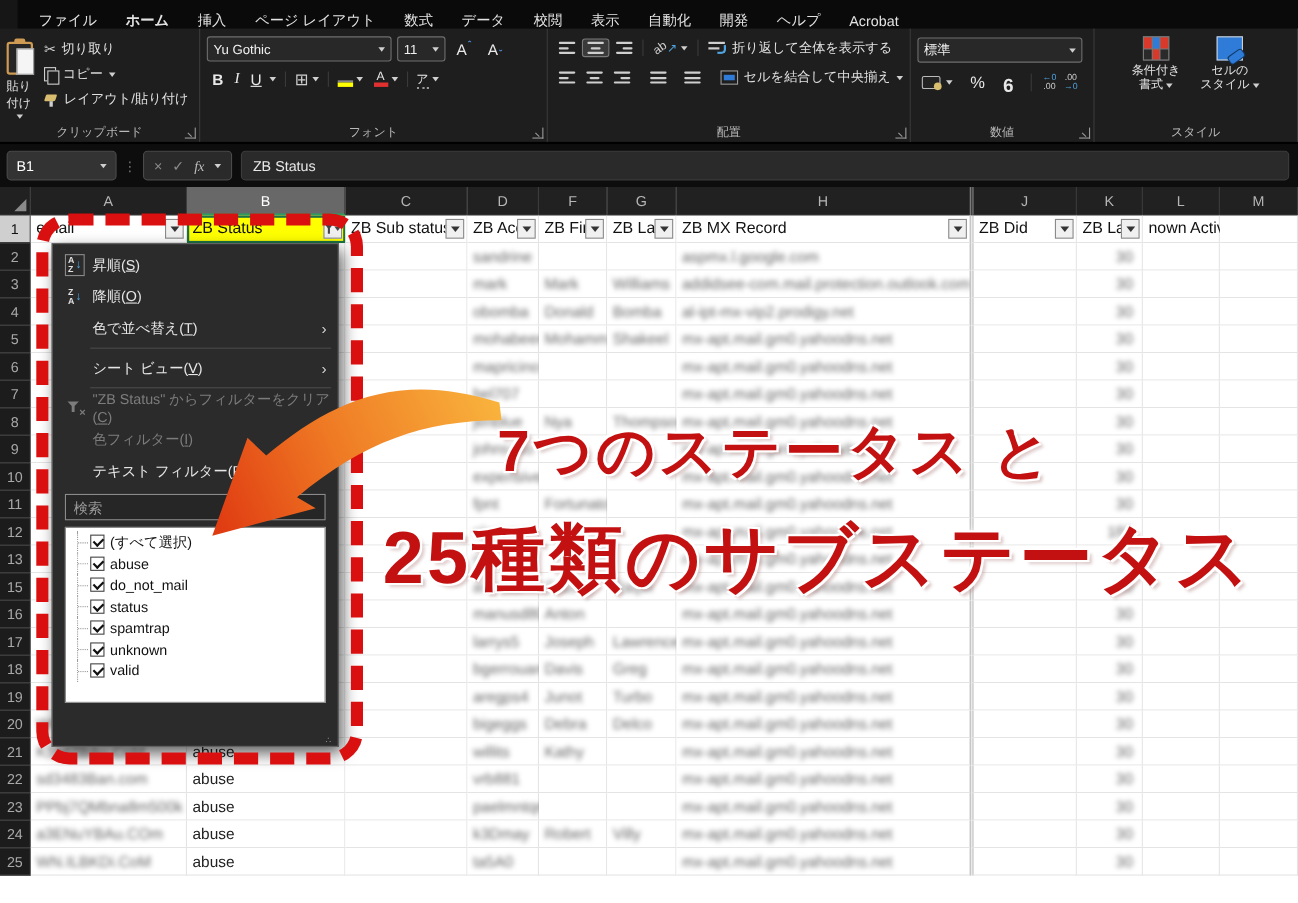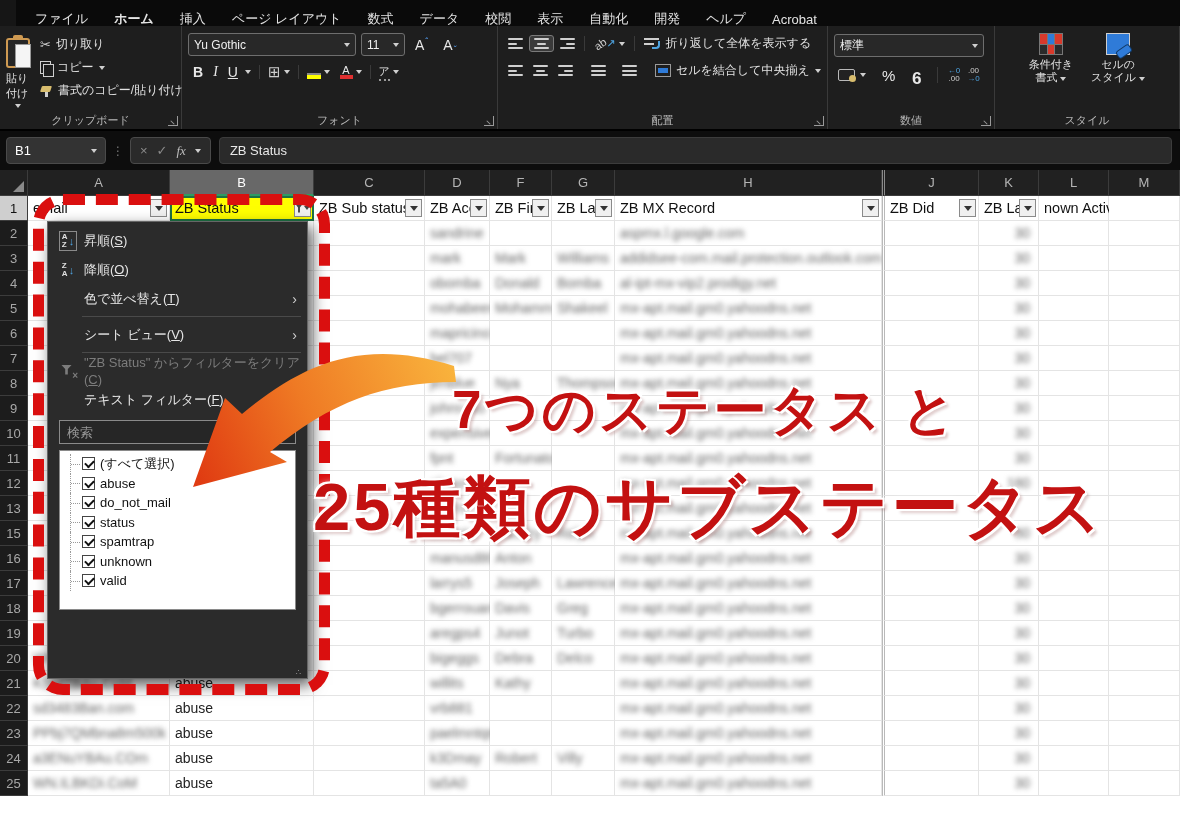--- a/index.html
+++ b/index.html
@@ -126,21 +126,21 @@
   #fbtns .btn { background:#2b2b2b; color:#f0f0f0; font-size:13px; height:26px; padding:0 12px; border-radius:4px; display:flex; align-items:center; }
   #btn-ok { border:2px solid #fff; min-width:44px; justify-content:center; }
   #btn-cancel { border:1px solid #8a8a8a; }
   #grip { position:absolute; right:3px; bottom:2px; width:8px; height:8px; color:#9a9a9a; font-size:8px; letter-spacing:1px; }
   
   #dashrect { position:absolute; left:33px; top:24px; width:297px; height:501px; border:11px dashed #da0f0f; border-radius:30px; z-index:30; pointer-events:none; }
   #arrow { position:absolute; left:0; top:0; z-index:35; pointer-events:none; }
   .anno { position:absolute; z-index:40; font-weight:900; color:#c31111; white-space:nowrap; letter-spacing:3px;
     text-shadow:-2px -2px 0 #fff,2px -2px 0 #fff,-2px 2px 0 #fff,2px 2px 0 #fff,0 0 9px rgba(255,255,255,.95),4px 4px 3px rgba(100,0,0,.25); }
   #anno1 { left:452px; top:205px; font-size:53px; }
-  #anno2 { left:313px; top:292px; font-size:67px; }
+  #anno2 { left:348px; top:292px; font-size:67px; }
 </style>
 </head>
 <body>
 
 <div id="app">
 
   <div id="menubar">
       <div class="mtab">ファイル</div>
       <div class="mtab active">ホーム</div>
       <div class="mtab">挿入</div>
@@ -168,21 +168,21 @@
             <span class="ic-scissors"></span>
             <span>切り取り</span>
           </div>
         <div class="rbtn">
             <span class="copy-ic"></span>
             <span>コピー</span>
             <span class="chev"></span>
           </div>
         <div class="rbtn">
             <span class="painter-ic"></span>
-            <span>書式のコピー/貼り付け</span>
+            <span>レイアウト/貼り付け</span>
           </div>
       </div>
       <div class="glabel">クリップボード</div>
       <div class="launcher"></div>
     </div>
 
     <div class="rgroup" style="width:316px; flex-direction:column; gap:7px;">
       <div style="display:flex; gap:5px; padding-top:2px;">
         <div class="combo" style="width:168px;">
             <span>Yu Gothic</span>
@@ -1039,20 +1039,24 @@
             <span>シート ビュー(<u>V</u>)</span>
             <span class="sub">›</span>
           </div>
           <div class="msep"></div>
           <div class="mi dis">
             <span class="mic">
               <span class="clearic"></span>
             </span>
             <span>"ZB Status" からフィルターをクリア(<u>C</u>)</span>
           </div>
+          <div class="mi dis">
+            <span>色フィルター(<u>I</u>)</span>
+            <span class="sub">›</span>
+          </div>
           <div class="mi">
             <span>テキスト フィルター(<u>F</u>)</span>
             <span class="sub">›</span>
           </div>
         </div>
       <input id="fsearch" type="text" placeholder="検索" style="">
       <div id="flist">
           <div class="fli">
             <span class="twig"></span>
             <span class="cbx"></span>

